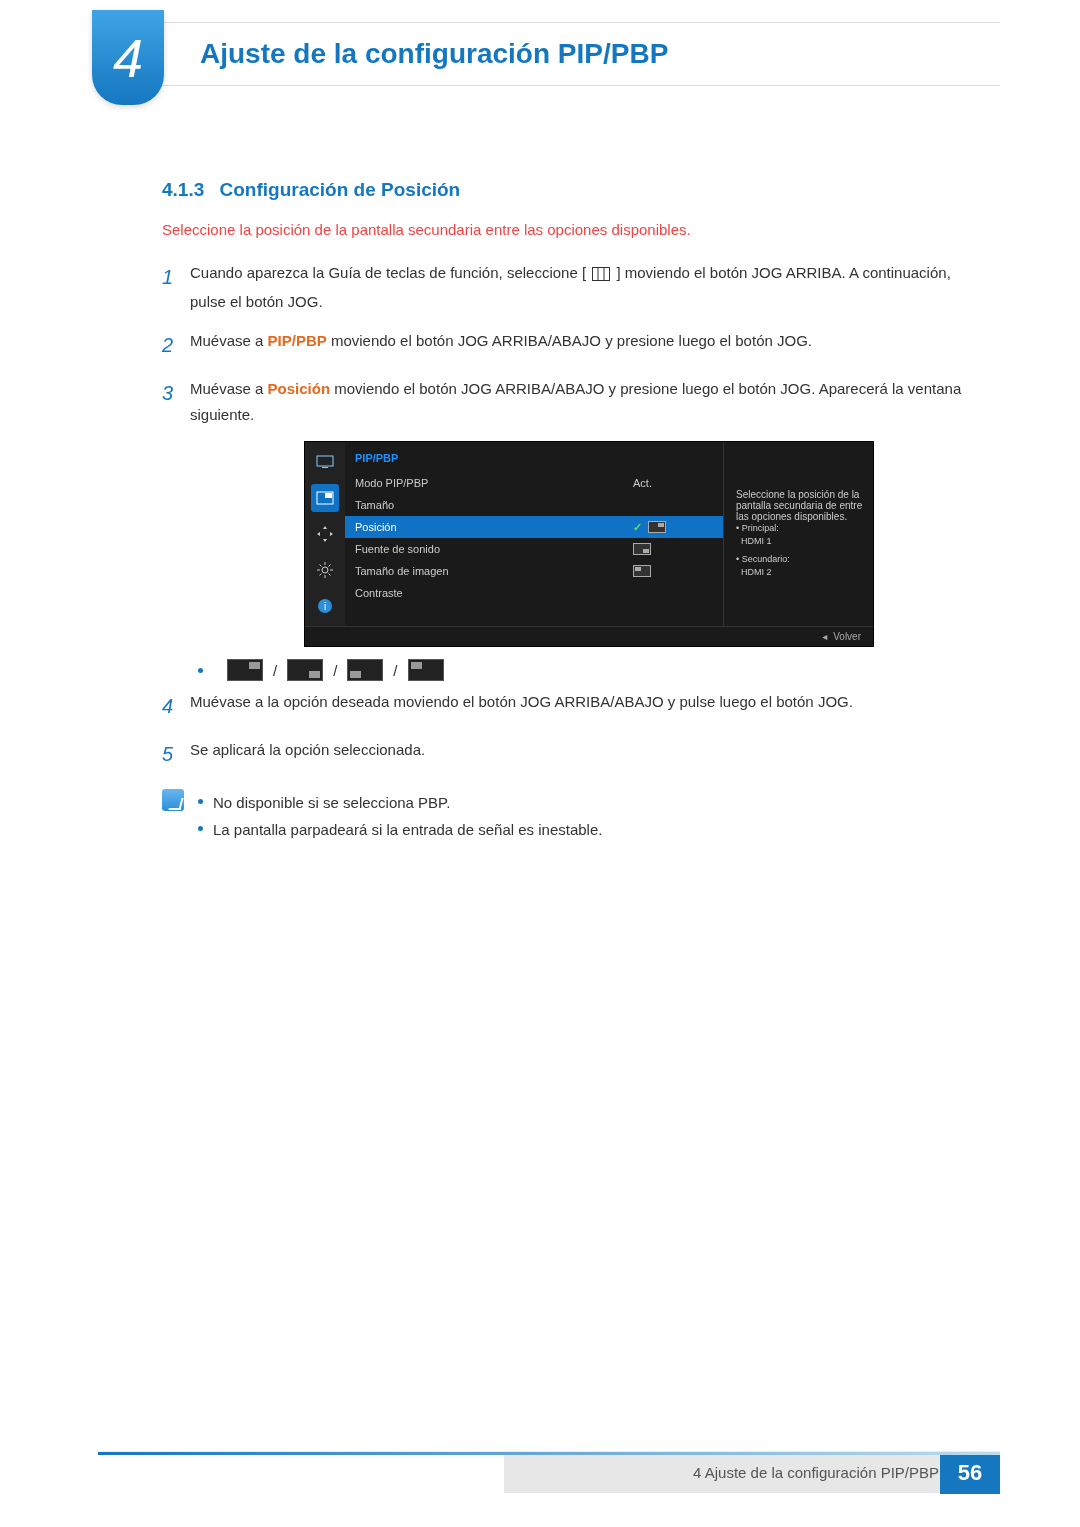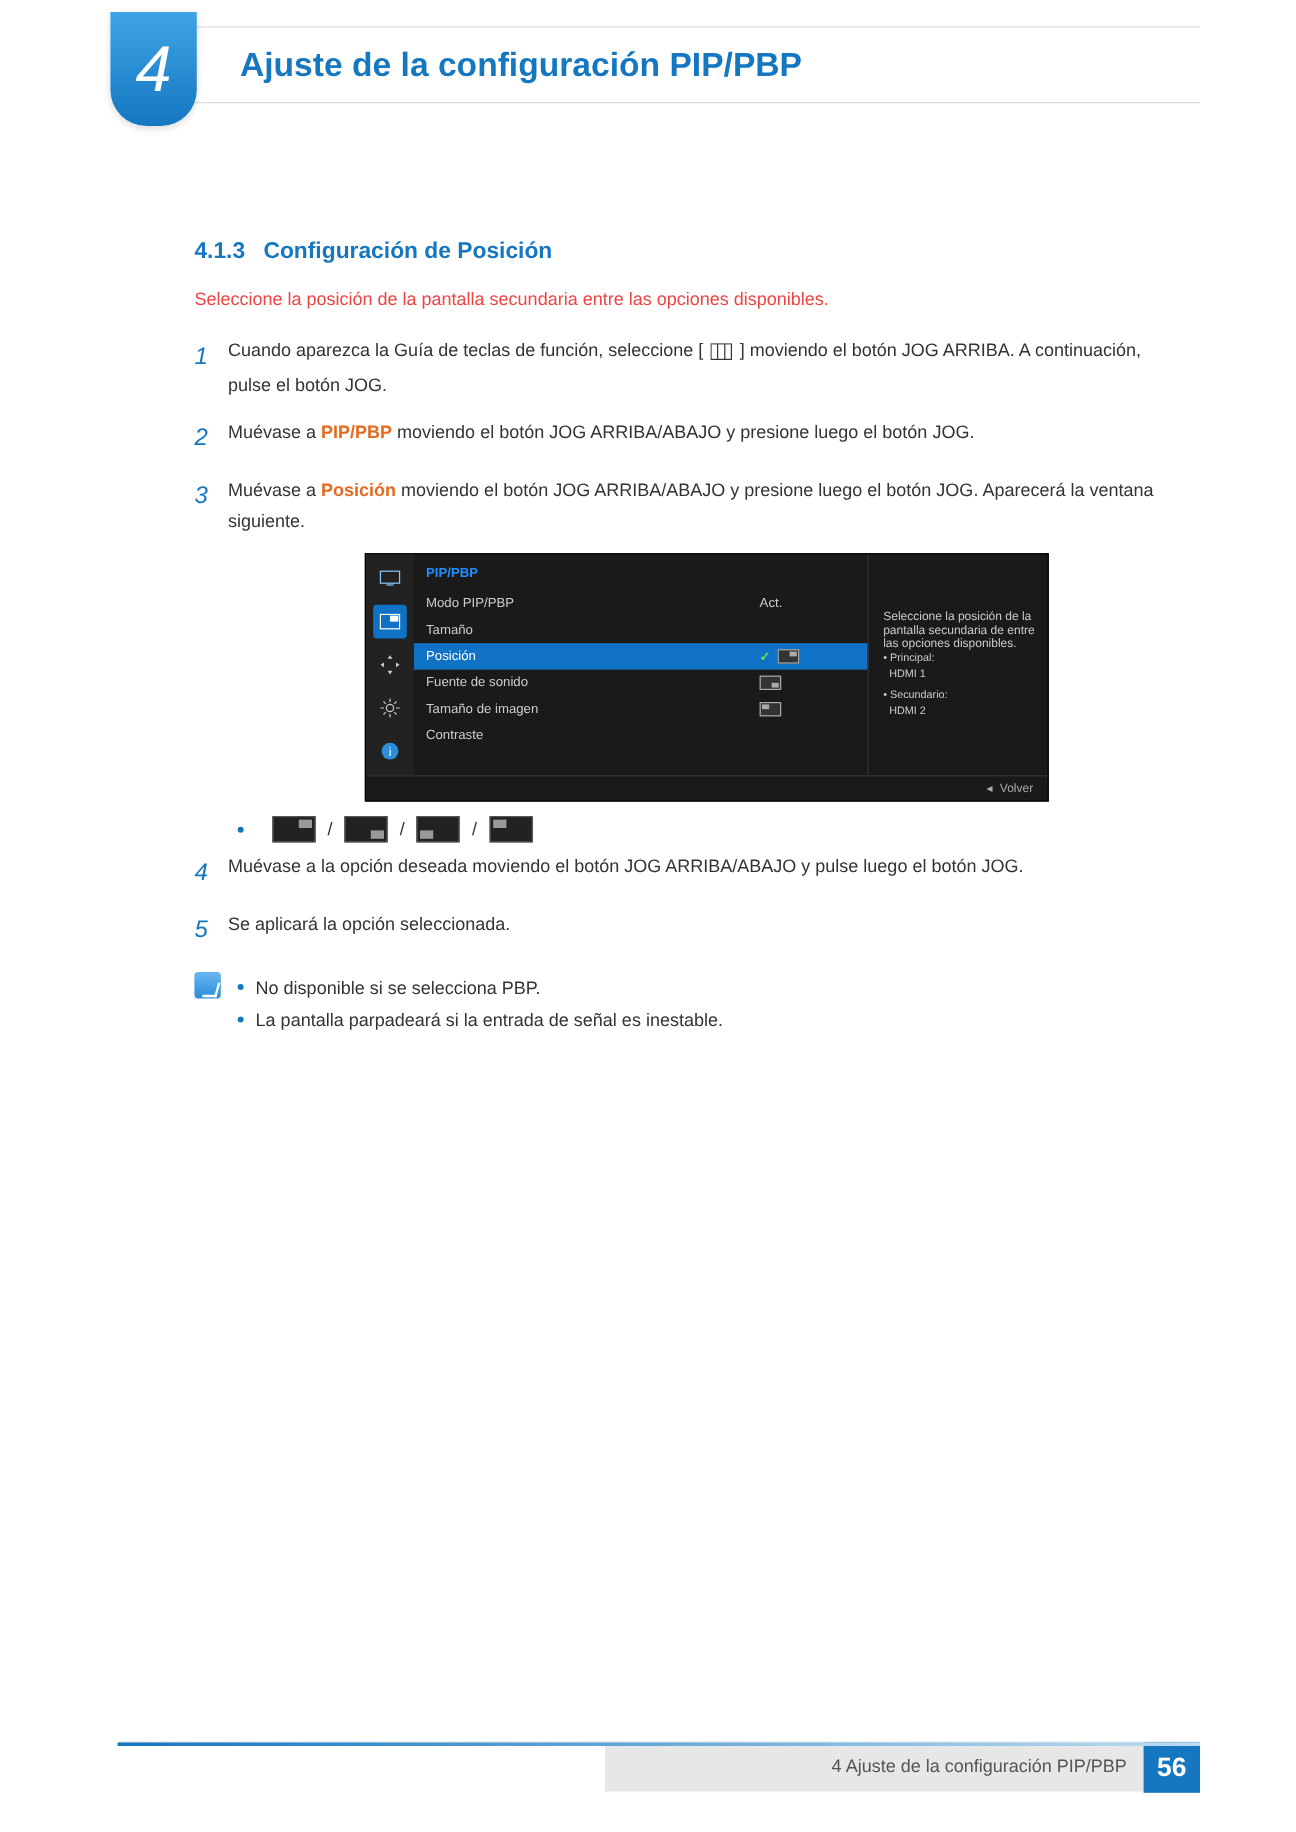--- a/index.html
+++ b/index.html
@@ -44,21 +44,21 @@
   }
   .chapter-title {
     margin-left: 102px;
     font-size: 28px;
     color: #1577c0;
     font-weight: 700;
   }
   
   .content {
     position: absolute;
-    top: 199px;
+    top: 179px;
     left: 162px;
     right: 100px;
   }
   .section-head {
     color: #1577c0;
     font-size: 19px;
     font-weight: 700;
     margin-bottom: 20px;
   }
   .section-head .num { margin-right: 10px; }
@@ -216,23 +216,23 @@
     display:flex;
     align-items:center;
     justify-content:flex-end;
     border-top:1px solid #eee;
   }
   .footer::before{
     content:"";
     position:absolute; left:0; right:0; top:0; height:3px;
     background:linear-gradient(90deg,#1577c0,#bcdcf1);
   }
-  .footer-text{ font-size:15px; color:#555; margin-right:14px;}
+  .footer-text{ font-size:15px; color:#555; margin-right:1px;}
   .page-num{
-    width:47px;height:42px;
+    width:60px;height:42px;
     background:#1577c0;color:#fff;
     display:flex;align-items:center;justify-content:center;
     font-weight:700;font-size:22px;
   }
 </style>
 </head>
 <body>
 
 <div class="header">
   <div class="chapter-title">Ajuste de la configuración PIP/PBP</div>

